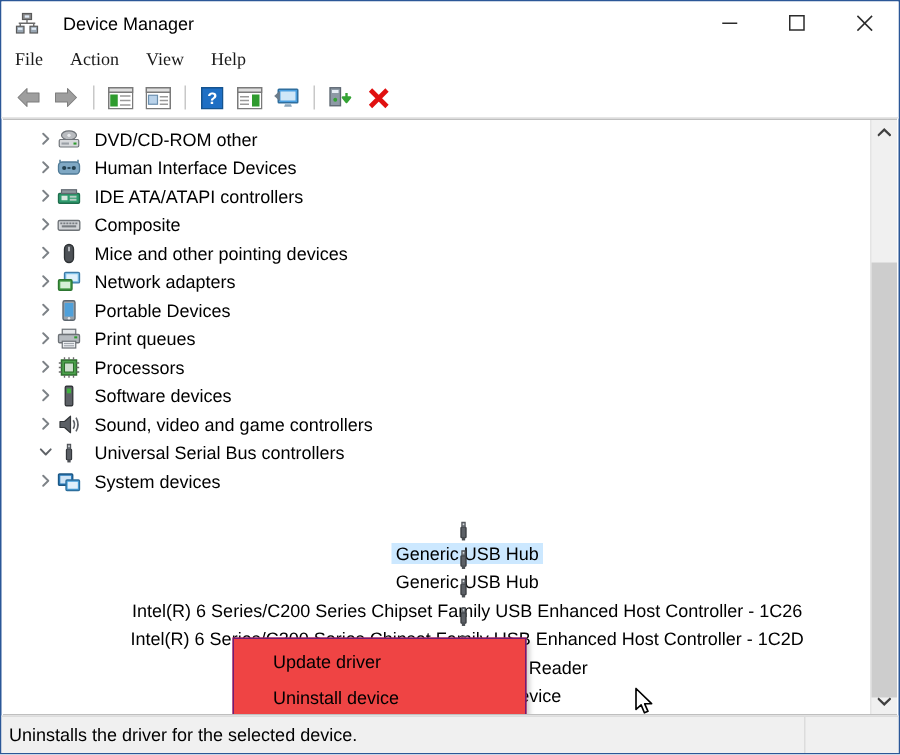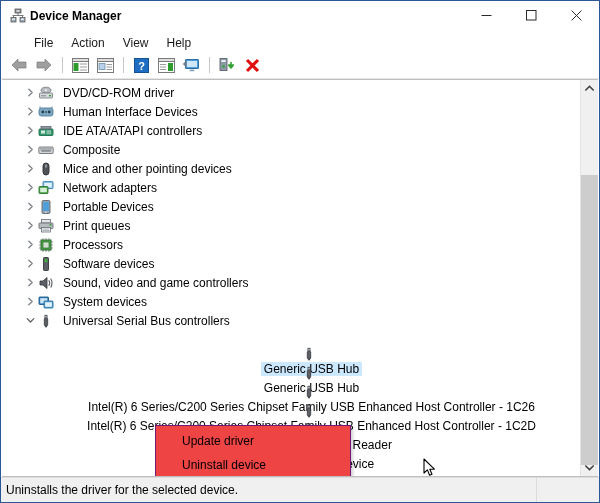--- a/index.html
+++ b/index.html
@@ -25,22 +25,21 @@
     background: #ffffff;
     display: flex;
     align-items: center;
     flex: none;
     position: relative;
   }
   #title-left {
     display: flex;
     align-items: center;
     padding-left: 9px;
-    gap: 4px;
-    font-weight: bold;
+    gap: 16px;
   }
   #app-icon {
     width: 16px; height: 16px;
     position: relative;
     flex: none;
   }
   #title-text {
     font-size: 12px;
     color: #000000;
     white-space: nowrap;
@@ -56,24 +55,25 @@
     display: flex; align-items: center; justify-content: center;
     color: #2b2b2b;
   }
   .win-btn svg { display: block; }
 
   
   #menubar {
     height: 22px;
     background: #ffffff;
     display: flex;
-    align-items: flex-end;
-    padding-left: 24px;
+    align-items: flex-start;
+    padding-left: 0;
     flex: none;
     gap: 0px;
+    font-family: Liberation Serif, serif;
   }
   .menu-item {
     font-size: 12px;
     color: #1a1a1a;
     padding: 2px 9px;
     white-space: nowrap;
   }
 
   
   #toolbar {
@@ -352,21 +352,21 @@
               <path d="M2.8 1.2 L6.2 4.5 L2.8 7.8" stroke="#7d8287" stroke-width="1.3" fill="none" stroke-linecap="round" stroke-linejoin="round"></path>
             </svg>
           </span>
           <span class="dicon"><svg width="16" height="16" viewBox="0 0 16 16">
               <ellipse cx="8" cy="5.2" rx="5" ry="3" fill="#b9bcc0" stroke="#6f7479" stroke-width="0.8"></ellipse>
               <circle cx="8" cy="5.2" r="1.1" fill="#e9ebee"></circle>
               <rect x="1.5" y="8" width="13" height="5" rx="0.8" fill="#d7d9dc" stroke="#6f7479" stroke-width="0.8"></rect>
               <rect x="3" y="10" width="5" height="1.4" fill="#9aa0a6"></rect>
               <rect x="11" y="10" width="2" height="1.4" fill="#2e9b2e"></rect>
             </svg></span>
-          <span class="label-wrap">DVD/CD-ROM driver</span>
+          <span class="label-wrap">DVD/CD-ROM other</span>
         </div>
         <div class="row">
           <span class="chev">
             <svg width="9" height="9" viewBox="0 0 9 9">
               <path d="M2.8 1.2 L6.2 4.5 L2.8 7.8" stroke="#7d8287" stroke-width="1.3" fill="none" stroke-linecap="round" stroke-linejoin="round"></path>
             </svg>
           </span>
           <span class="dicon"><svg width="16" height="16" viewBox="0 0 16 16">
               <rect x="1" y="4" width="14" height="8" rx="2.5" fill="#7fa8c4" stroke="#4f7a96" stroke-width="0.9"></rect>
               <circle cx="4.8" cy="8" r="1.4" fill="#23404f"></circle>
@@ -498,44 +498,44 @@
           <span class="dicon"><svg width="16" height="16" viewBox="0 0 16 16">
               <path d="M2 6 L5 6 L9 2.5 L9 13.5 L5 10 L2 10 Z" fill="#5c6066" stroke="#33363a" stroke-width="0.8" stroke-linejoin="round"></path>
               <path d="M10.8 5.2 Q12.6 8 10.8 10.8" stroke="#5c6066" stroke-width="1.1" fill="none"></path>
               <path d="M12.7 3.4 Q15.3 8 12.7 12.6" stroke="#5c6066" stroke-width="1.1" fill="none"></path>
             </svg></span>
           <span class="label-wrap">Sound, video and game controllers</span>
         </div>
         <div class="row">
           <span class="chev">
             <svg width="9" height="9" viewBox="0 0 9 9">
+              <path d="M1.2 2.6 L4.5 6 L7.8 2.6" stroke="#5f6368" stroke-width="1.3" fill="none" stroke-linecap="round" stroke-linejoin="round"></path>
+            </svg>
+          </span>
+          <span class="dicon"><svg width="16" height="16" viewBox="0 0 16 16">
+              <rect x="6.3" y="5.5" width="3.4" height="7" rx="0.5" fill="#5c6066" stroke="#33363a" stroke-width="0.8"></rect>
+              <rect x="6.9" y="12.5" width="2.2" height="1.8" fill="#4a4e53"></rect>
+              <rect x="6.9" y="2.2" width="2.2" height="3.3" fill="#787d83" stroke="#4a4e53" stroke-width="0.7"></rect>
+              <rect x="7.5" y="3" width="1" height="1" fill="#d9dde1"></rect>
+            </svg></span>
+          <span class="label-wrap">Universal Serial Bus controllers</span>
+        </div>
+        <div class="row">
+          <span class="chev">
+            <svg width="9" height="9" viewBox="0 0 9 9">
               <path d="M2.8 1.2 L6.2 4.5 L2.8 7.8" stroke="#7d8287" stroke-width="1.3" fill="none" stroke-linecap="round" stroke-linejoin="round"></path>
             </svg>
           </span>
           <span class="dicon"><svg width="16" height="16" viewBox="0 0 16 16">
               <rect x="1" y="3" width="9.5" height="7.5" rx="0.7" fill="#2d7fbf" stroke="#1d5784" stroke-width="0.9"></rect>
               <rect x="2.2" y="4.2" width="7.1" height="5.1" fill="#cfe4f6"></rect>
               <rect x="6" y="7" width="9" height="7" rx="0.7" fill="#4da3dd" stroke="#2c6e9c" stroke-width="0.9"></rect>
               <rect x="7.1" y="8.2" width="6.8" height="4.6" fill="#e1f0fb"></rect>
             </svg></span>
           <span class="label-wrap">System devices</span>
-        </div>
-        <div class="row">
-          <span class="chev">
-            <svg width="9" height="9" viewBox="0 0 9 9">
-              <path d="M1.2 2.6 L4.5 6 L7.8 2.6" stroke="#5f6368" stroke-width="1.3" fill="none" stroke-linecap="round" stroke-linejoin="round"></path>
-            </svg>
-          </span>
-          <span class="dicon"><svg width="16" height="16" viewBox="0 0 16 16">
-              <rect x="6.3" y="5.5" width="3.4" height="7" rx="0.5" fill="#5c6066" stroke="#33363a" stroke-width="0.8"></rect>
-              <rect x="6.9" y="12.5" width="2.2" height="1.8" fill="#4a4e53"></rect>
-              <rect x="6.9" y="2.2" width="2.2" height="3.3" fill="#787d83" stroke="#4a4e53" stroke-width="0.7"></rect>
-              <rect x="7.5" y="3" width="1" height="1" fill="#d9dde1"></rect>
-            </svg></span>
-          <span class="label-wrap">Universal Serial Bus controllers</span>
         </div>
         <div class="row child selected">
           <span class="chev spacer">
             <svg width="9" height="9" viewBox="0 0 9 9">
               <path d="M2.8 1.2 L6.2 4.5 L2.8 7.8" stroke="#7d8287" stroke-width="1.3" fill="none" stroke-linecap="round" stroke-linejoin="round"></path>
             </svg>
           </span>
           <span class="dicon"><svg width="16" height="16" viewBox="0 0 16 16">
               <rect x="6.3" y="5.5" width="3.4" height="7" rx="0.5" fill="#5c6066" stroke="#33363a" stroke-width="0.8"></rect>
               <rect x="6.9" y="12.5" width="2.2" height="1.8" fill="#4a4e53"></rect>

